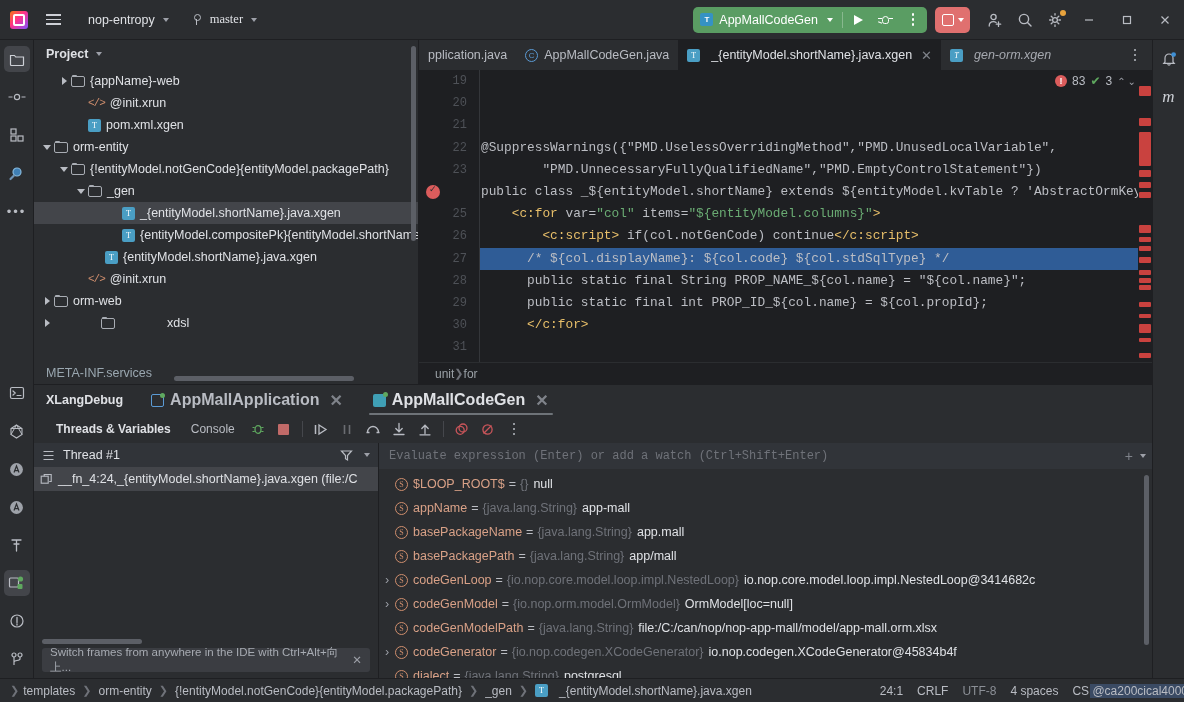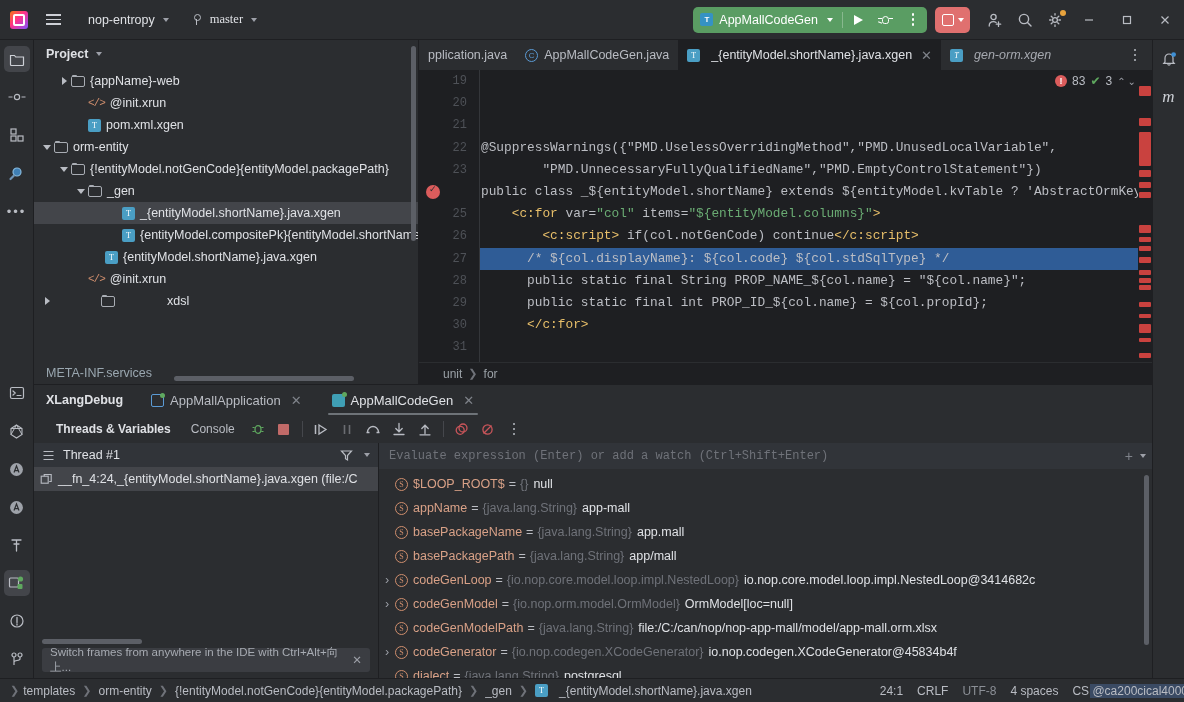--- a/index.html
+++ b/index.html
@@ -113,27 +113,27 @@
   .cl.hl{background:#2f5c96;}
   .indent-g{position:absolute;left:0;top:0;bottom:0;width:1px;background:#34363a;} .str{color:#6aab73;} .tag{color:#e8bf6a;} .plain{color:#bcbec4;} .attr{color:#bcbec4;}
 
   .err-strip{width:14px;flex:0 0 14px;background:#1e1f22;position:relative;}
   .err-strip i{position:absolute;right:1px;display:block;background:#c9423f;border-radius:1px;}
   .hdr-float{position:absolute;right:16px;top:4px;display:flex;align-items:center;gap:5px;font-size:12px;color:#b9bcc3;z-index:5;}
   .err-dot{width:12px;height:12px;border-radius:50%;background:#db5c5c;color:#fff;font-size:9px;display:flex;align-items:center;justify-content:center;font-weight:bold;}
   .ok-ic{color:#5fa85f;font-size:12px;}
   .updown{display:flex;gap:2px;color:#9da0a8;font-size:10px;}
 
-  .breadcrumbs{height:22px;flex:0 0 22px;background:#1e1f22;display:flex;align-items:center;padding-left:24px;gap:6px;font-size:12px;color:#9aa0a6;border-top:1px solid #2b2d30;}
+  .breadcrumbs{height:22px;flex:0 0 22px;background:#1e1f22;display:flex;align-items:center;padding-left:16px;font-size:12px;color:#9aa0a6;border-top:1px solid #2b2d30;}
 
   
   .debug{height:294px;flex:0 0 294px;background:#2b2d30;display:flex;flex-direction:column;border-top:1px solid #1e1f22;}
   .dtabs{height:30px;flex:0 0 30px;display:flex;align-items:center;padding-left:12px;gap:4px;}
   .dtitle{font-size:12.5px;font-weight:bold;color:#dfe1e5;margin-right:16px;}
-  .dtab{display:flex;align-items:center;gap:6px;padding:0 8px;height:26px;font-size:13px;color:#b9bcc3;cursor:pointer;border-radius:4px;position:relative;}
+  .dtab{display:flex;align-items:center;gap:6px;padding:0 8px;height:26px;font-size:16px;color:#b9bcc3;cursor:pointer;border-radius:4px;position:relative;font-weight:bold;}
   .dtab.active{color:#dfe1e5;}
   .dtab.active:after{content:"";position:absolute;left:4px;right:4px;bottom:-2px;height:2px;background:#6e7378;border-radius:1px;}
   .runic{width:13px;height:13px;border-radius:2px;position:relative;flex:0 0 13px;}
   .runic.blue{border:1.5px solid #5b9bd5;}
   .runic.teal{background:#3f9fb5;}
   .runic .grn{position:absolute;right:-2px;top:-2px;width:5px;height:5px;border-radius:50%;background:#5fa85f;}
 
   .dtools{height:28px;flex:0 0 28px;display:flex;align-items:center;padding-left:12px;gap:0px;}
   .dtool-lbl{font-size:12px;color:#dfe1e5;padding:0 10px;height:22px;display:flex;align-items:center;cursor:pointer;border-radius:4px;}
   .dtool-lbl.active{color:#dfe1e5;font-weight:bold;}
@@ -406,20 +406,25 @@
               </div>
               <div class="trow" style="padding-left: 57px;">
                 <span class="arrow"></span>
                 <span class="ic-t">T</span>
                 <span>{entityModel.shortName}.java.xgen</span>
               </div>
               <div class="trow" style="padding-left: 40px;">
                 <span class="arrow"></span>
                 <span class="ic-xrun">&lt;/&gt;</span>
                 <span>@init.xrun</span>
+              </div>
+              <div class="trow" style="padding-left: 6px;">
+                <span class="arrow closed"></span>
+                <span class="ic-folder"></span>
+                <span>orm-web</span>
               </div>
               <div class="trow" style="padding-left: 6px; gap: 47px;">
                 <span class="arrow closed"></span>
                 <span class="ic-folder"></span>
                 <span>xdsl</span>
               </div>
             </div>
           <div class="meta-lbl">META-INF.services</div>
           <div class="proj-scroll"></div>
           <div class="proj-hscroll"></div>

